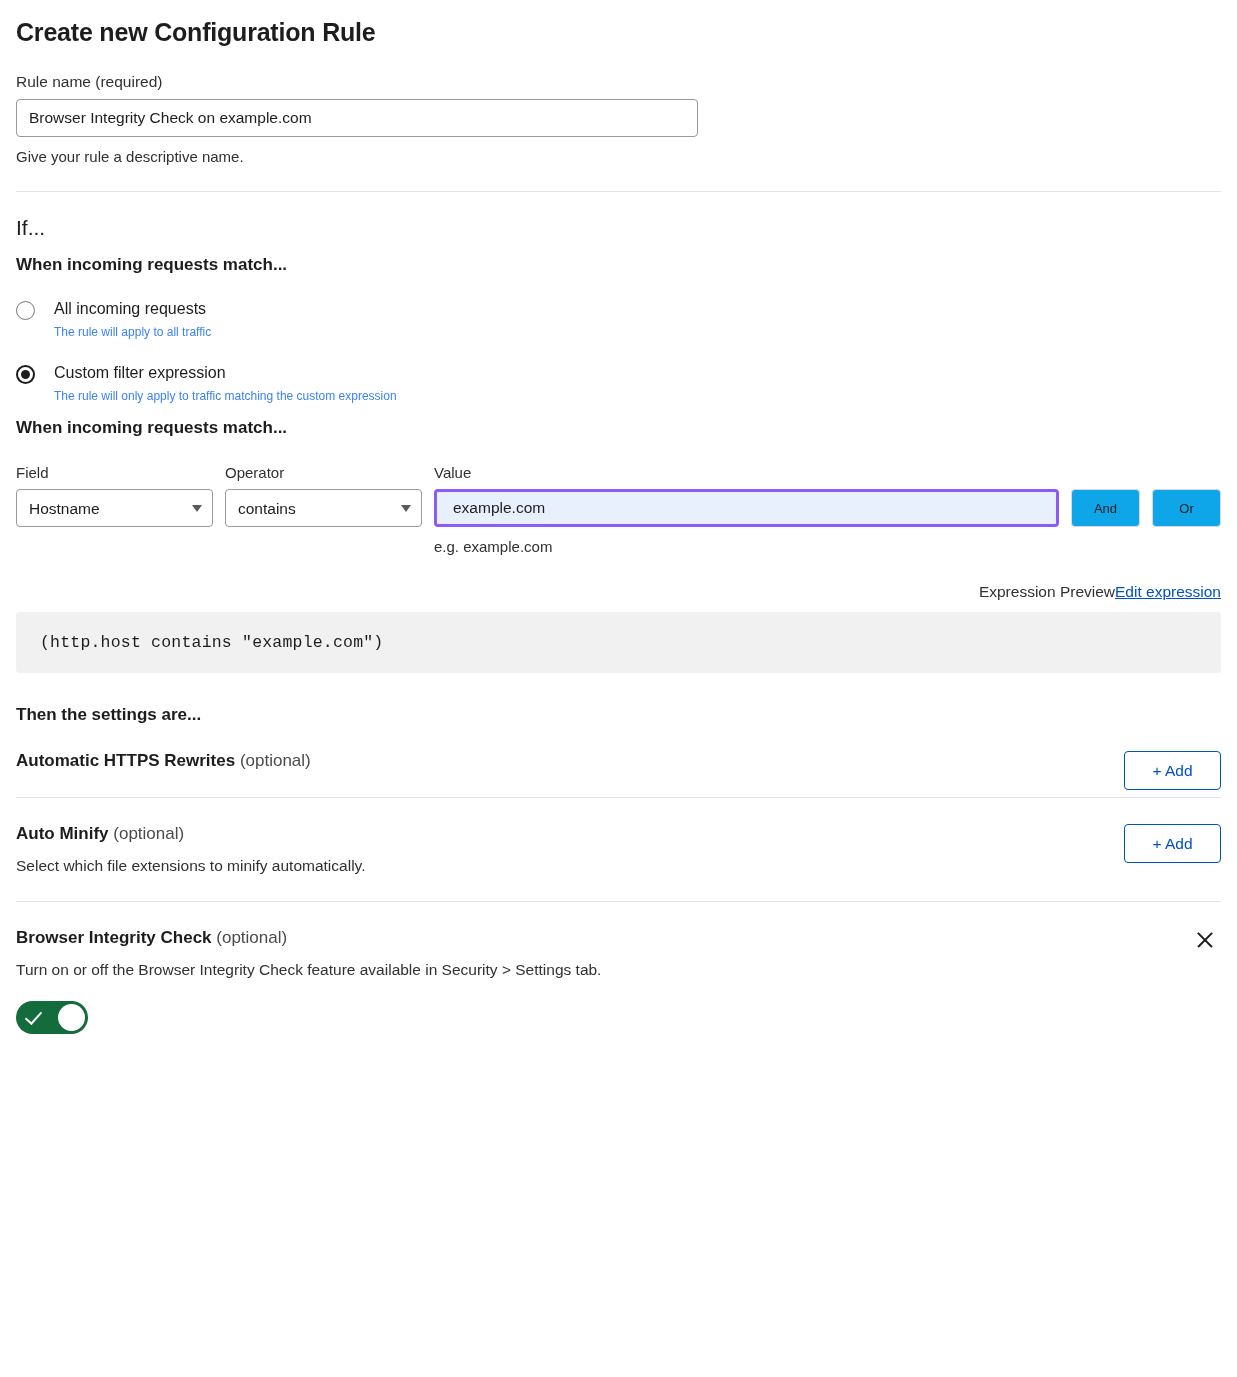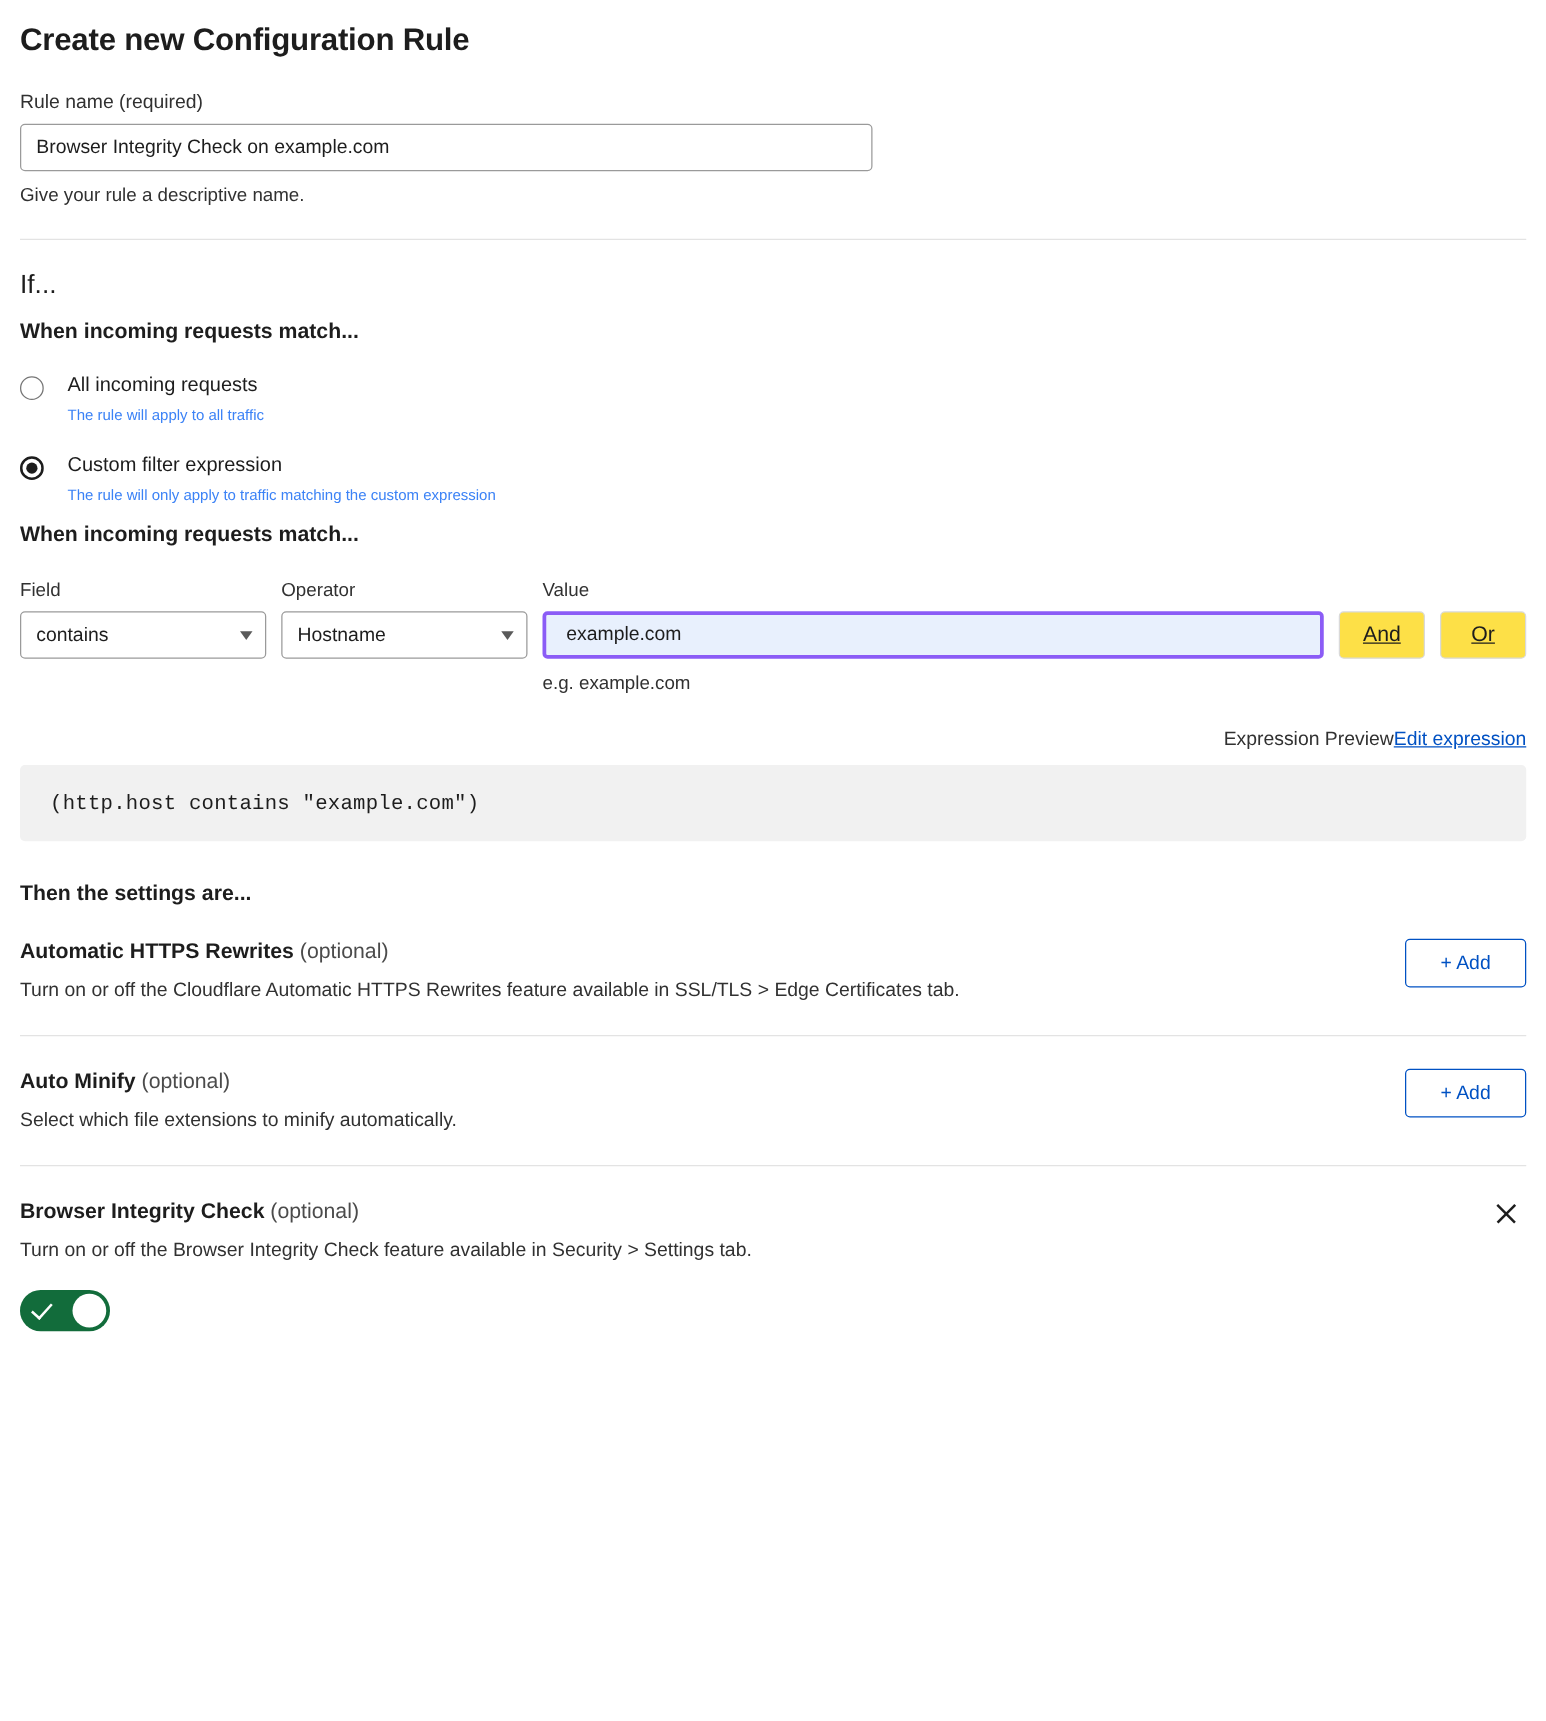--- a/index.html
+++ b/index.html
@@ -177,28 +177,27 @@
   }
   .value-hint {
     font-size: 15px;
     color: #313131;
     margin-top: 11px;
   }
   .btn-grey {
     height: 38px;
     min-width: 69px;
     padding: 0 16px;
-    font-size: 17px;
-    font-family: "Liberation Sans", sans-serif;
-    color: #1d1d1d;
-    background: #fde047;
+    font-size: 13px;
+    font-family: "Liberation Sans", sans-serif;
+    color: #1d1d1d;
+    background: #0ea5e9;
     border: 1px solid #d9d9d9;
     border-radius: 4px;
     cursor: pointer;
-    text-decoration: underline;
   }
   .preview-head {
     display: flex;
     justify-content: flex-end;
     align-items: baseline;
     margin-top: 28px;
   }
   .preview-label {
     font-size: 15.5px;
     color: #313131;
@@ -349,30 +348,30 @@
 
   <div class="subsection-title">When incoming requests match...</div>
 
   <div class="labels-row">
     <div class="col-label lbl-field">Field</div>
     <div class="col-label lbl-operator">Operator</div>
     <div class="col-label lbl-value">Value</div>
   </div>
 
   <div class="expr-row">
+    <div class="select-wrap field">
+      <select>
+        <option>Hostname</option>
+      </select>
+      <span class="caret"></span>
+    </div>
+
     <div class="select-wrap operator">
       <select>
         <option>contains</option>
-      </select>
-      <span class="caret"></span>
-    </div>
-
-    <div class="select-wrap field">
-      <select>
-        <option>Hostname</option>
       </select>
       <span class="caret"></span>
     </div>
 
     <div class="value-col">
       <input class="value-input" type="text" value="example.com" style="">
       <div class="value-hint">e.g. example.com</div>
     </div>
 
     <button class="btn-grey">And</button>
@@ -387,21 +386,20 @@
 
   <div class="then-title">Then the settings are...</div>
 
   <div class="setting">
     <div class="setting-head">
       <div class="setting-name">
         <span>Automatic HTTPS Rewrites</span>
         <span class="optional">(optional)</span>
       </div>
     </div>
-    <div class="setting-desc">Turn on or off the Cloudflare Automatic HTTPS Rewrites feature available in SSL/TLS &gt; Edge Certificates tab.</div>
     <button class="btn-add">+ Add</button>
   </div>
 
   <div class="setting">
     <div class="setting-head">
       <div class="setting-name">
         <span>Auto Minify</span>
         <span class="optional">(optional)</span>
       </div>
     </div>

